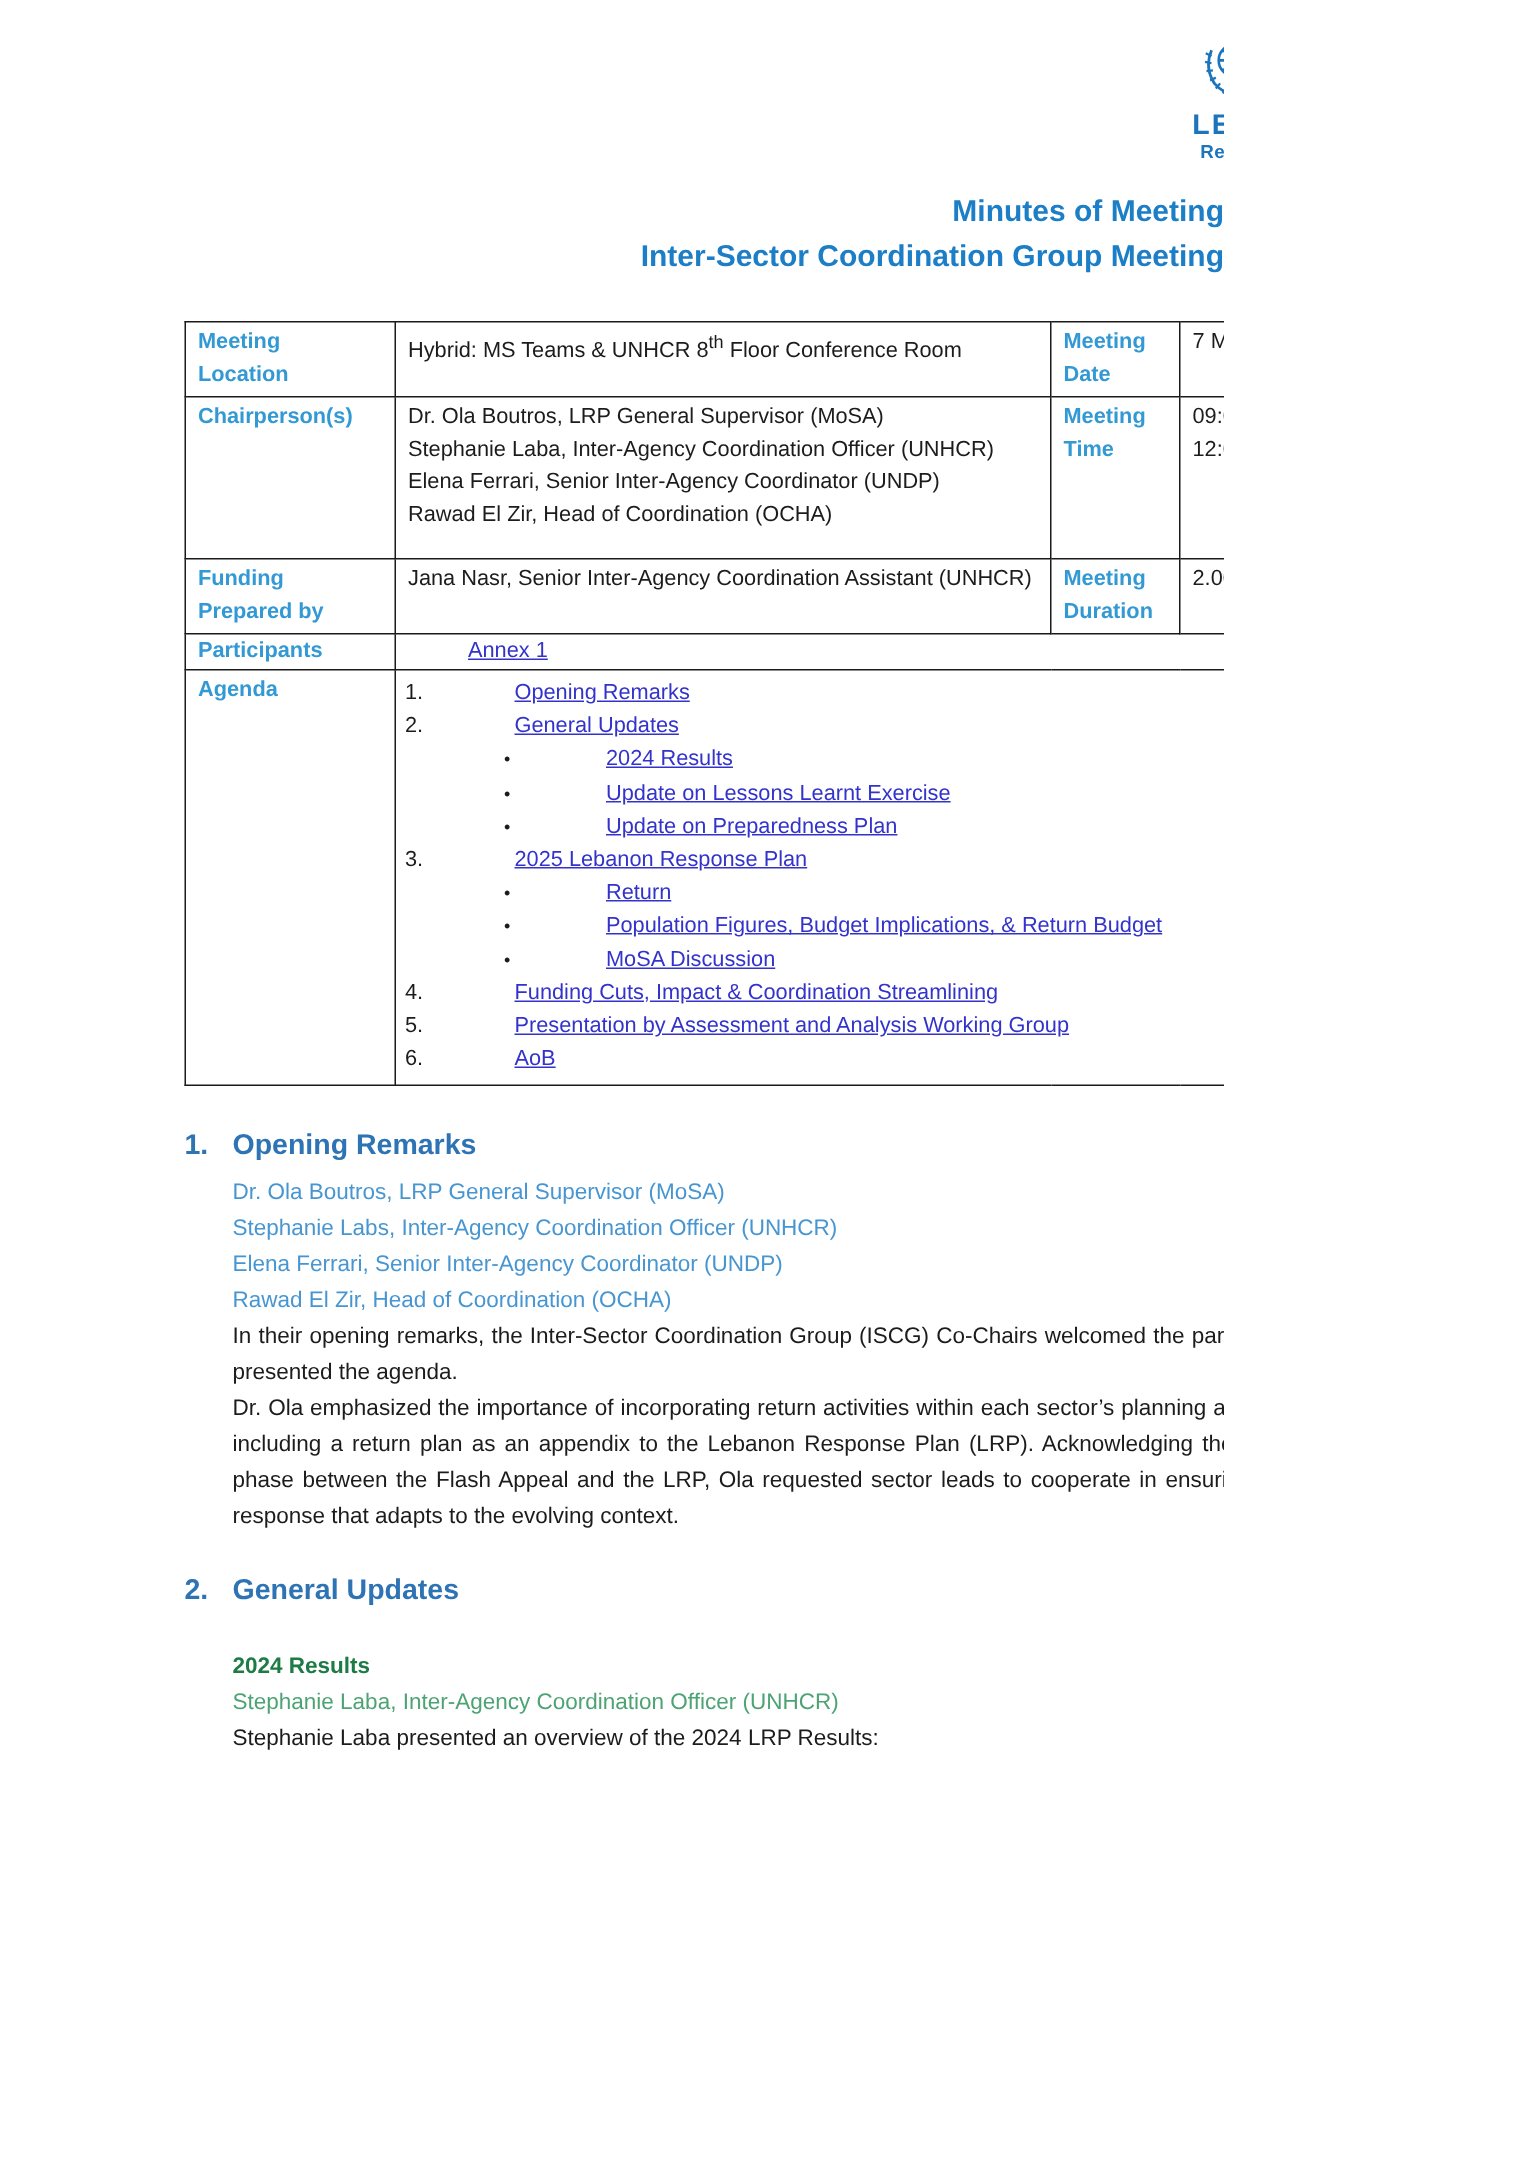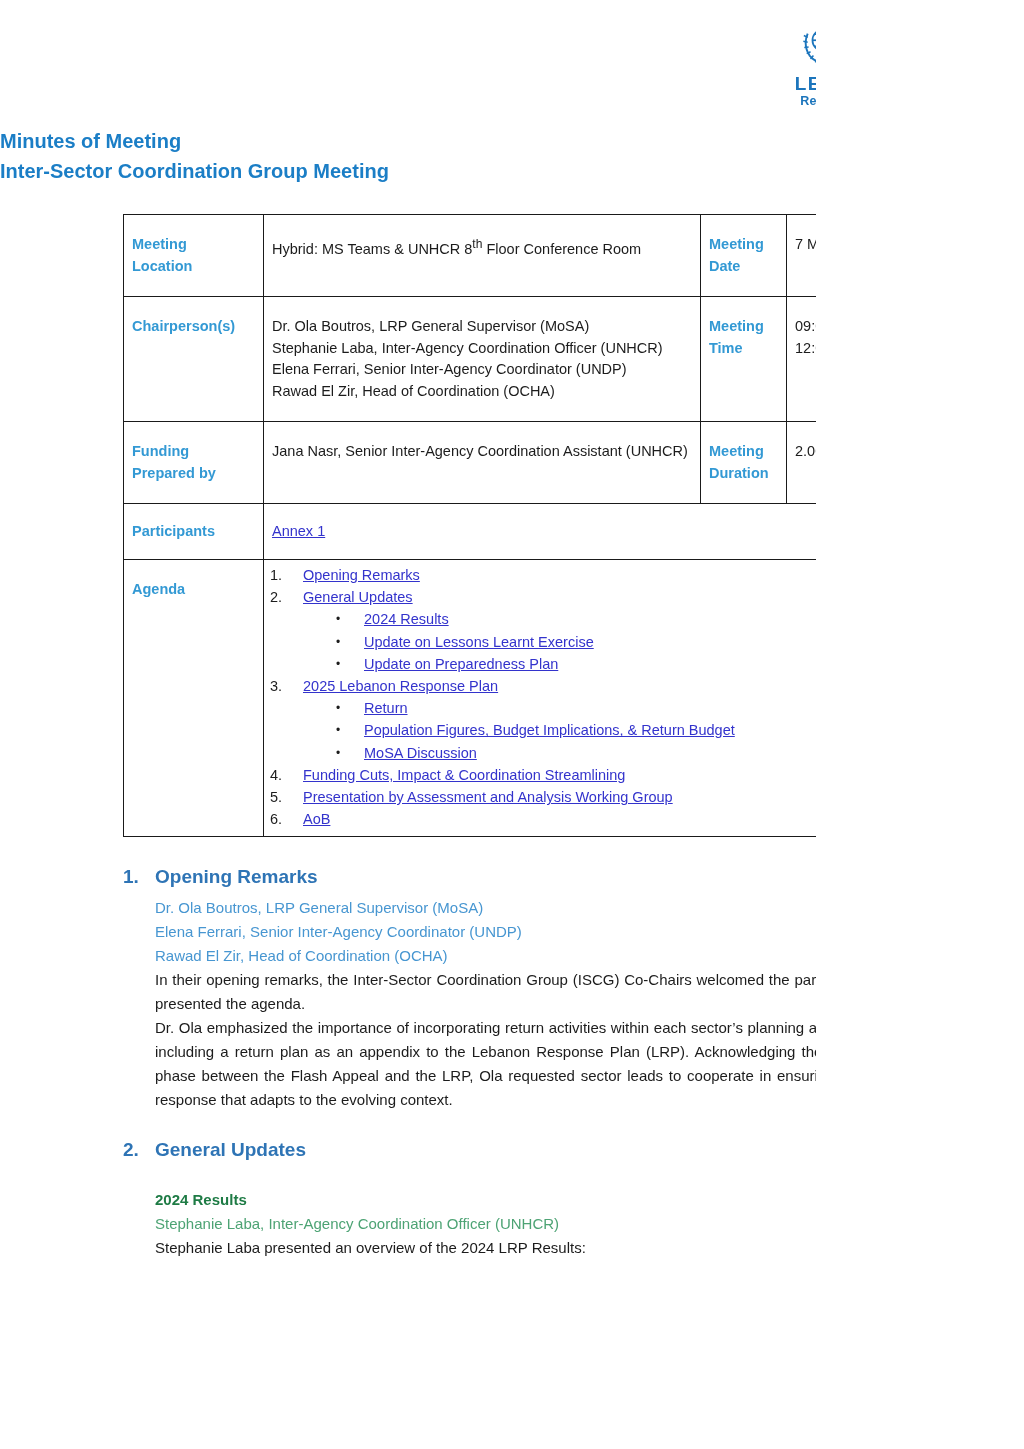--- a/index.html
+++ b/index.html
@@ -7,31 +7,31 @@
   body { font-family: "Liberation Sans", sans-serif; color:#1c1c1c; }
   .page { position:relative; width:816px; height:1449px; background:#fff; overflow:hidden; }
 
   
   .logo { position:absolute; top:20px; left:786px; width:122px; text-align:center; color:#1C75BC; }
   .logo-art { display:flex; justify-content:center; align-items:flex-end; gap:7px; height:50px; }
   .logo-name { font-size:19px; font-weight:bold; letter-spacing:1.5px; line-height:21px; margin-top:3px; }
   .logo-sub { font-size:12.5px; font-weight:bold; line-height:14px; letter-spacing:0.3px; }
 
   
-  .title { margin:126px 0 0 0; text-align:left; color:#1B7EC6; font-size:20px; font-weight:bold; line-height:30px; }
+  .title { margin:126px 0 0 0; text-align:right; color:#1B7EC6; font-size:20px; font-weight:bold; line-height:30px; }
 
   
   table.meta { margin:28px 0 0 123px; border-collapse:collapse; width:785px; font-size:14.5px; line-height:21.5px; table-layout:fixed; }
-  table.meta td { border:1.6px solid #1a1a1a; vertical-align:top; padding:19px 8px; }
+  table.meta td { border:1.6px solid #1a1a1a; vertical-align:top; padding:3px 8px; }
   td.lbl { color:#3399D4; font-weight:bold; white-space:pre-line; }
   td.val-mid { vertical-align:middle; }
   td.chairs-cell, td.minutes-cell { padding-right:26px; }
   td.minutes-cell { text-align:justify; }
   .pre { white-space:pre-line; }
-  a.doc-link { color:#3333CC; text-decoration:underline; cursor:pointer; }
+  a.doc-link { color:#3333CC; text-decoration:underline; cursor:pointer;margin-left:40px; }
 
   
   .agenda-cell { padding:4px 8px 6px 6px !important; }
   .agenda-row { display:flex; line-height:22.2px; }
   .agenda-row.main { margin-left:0px; }
   .agenda-row.main .agenda-marker { width:33px; flex:none; }
   .agenda-row.sub { margin-left:66px; }
   .agenda-row.sub .agenda-marker { width:28px; flex:none; font-size:12px; }
 
   
@@ -192,20 +192,21 @@
   </tbody>
     </table>
 
   <div class="sec-heading">
     <span class="sec-num">1.</span>
     <span>Opening Remarks</span>
   </div>
   <div class="sec-body">
     <div class="speakers">
         <div class="speaker">Dr. Ola Boutros, LRP General Supervisor (MoSA)</div>
+        <div class="speaker">Stephanie Labs, Inter-Agency Coordination Officer (UNHCR)</div>
         <div class="speaker">Elena Ferrari, Senior Inter-Agency Coordinator (UNDP)</div>
         <div class="speaker">Rawad El Zir, Head of Coordination (OCHA)</div>
       </div>
     <div class="para">In their opening remarks, the Inter-Sector Coordination Group (ISCG) Co-Chairs welcomed the participants and presented the agenda.</div>
     <div class="para gap">Dr. Ola emphasized the importance of incorporating return activities within each sector’s planning and proposed including a return plan as an appendix to the Lebanon Response Plan (LRP). Acknowledging the transitional phase between the Flash Appeal and the LRP, Ola requested sector leads to cooperate in ensuring a flexible response that adapts to the evolving context.</div>
   </div>
 
   <div class="sec-heading" style="margin-top:25px">
     <span class="sec-num">2.</span>
     <span>General Updates</span>

